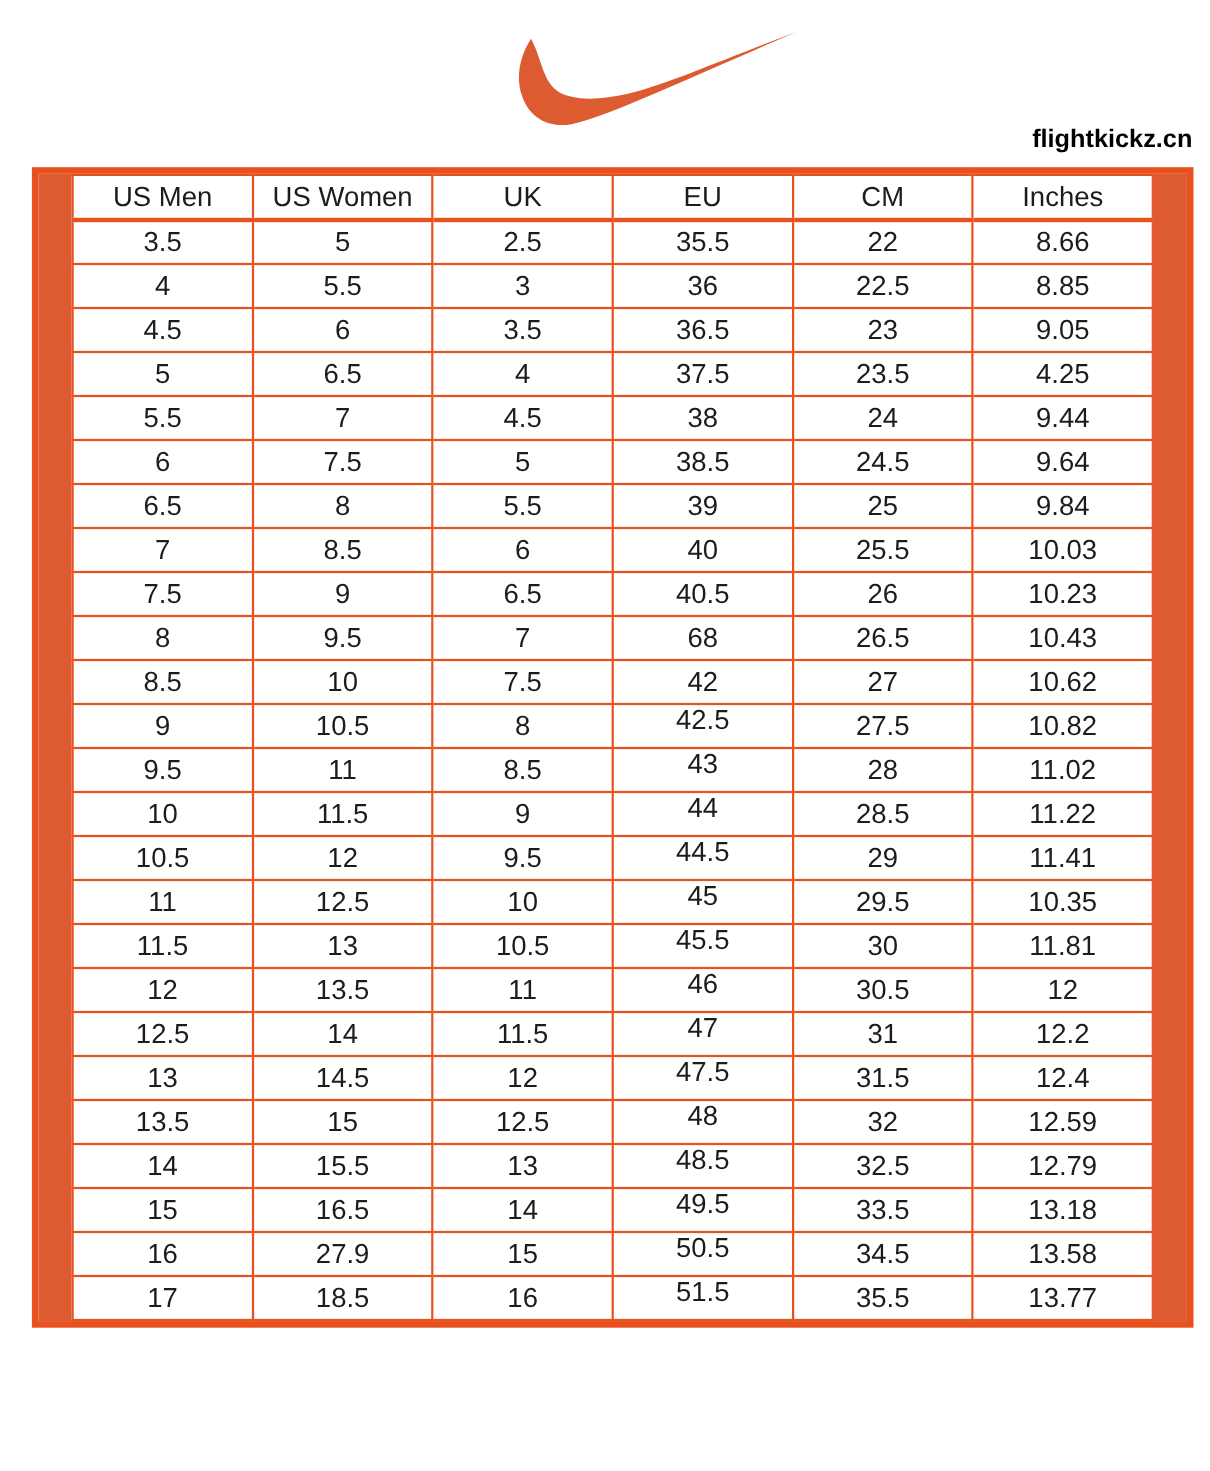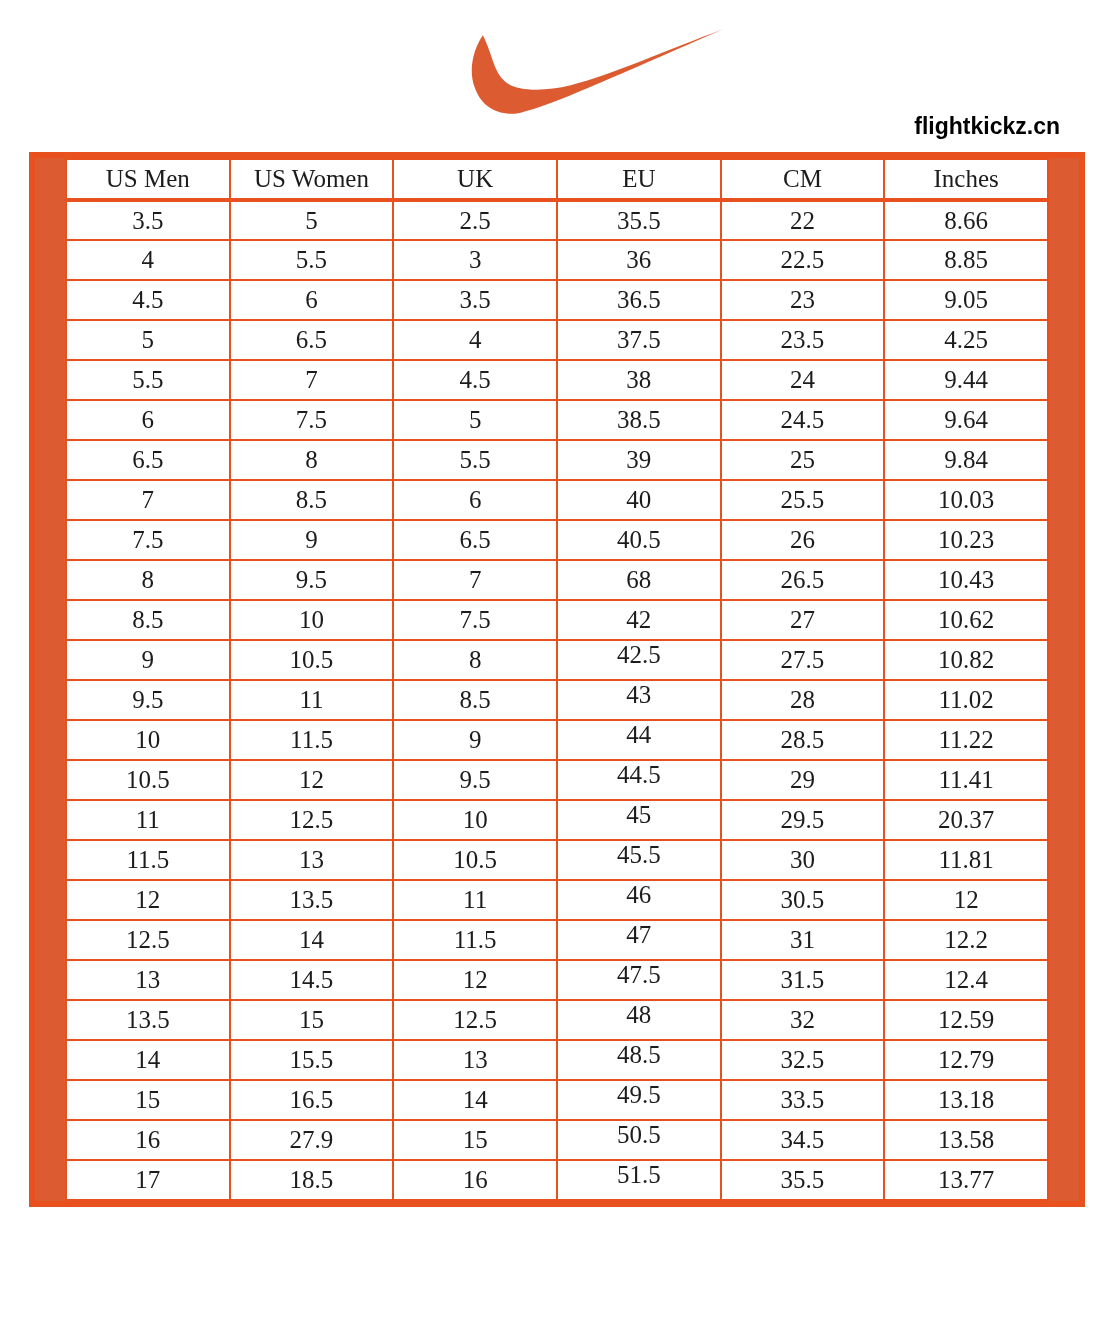--- a/index.html
+++ b/index.html
@@ -18,35 +18,34 @@
     position:absolute;
     left:448px;
     top:24px;
     width:276px;
     height:94px;
   }
   .logo-wrap svg{width:100%;height:100%;display:block;}
   .watermark{
     position:absolute;
     top:113px;
-    right:40px;
+    right:16px;
     font-size:23px;
     font-weight:600;
     letter-spacing:0px;
     color:#000000;
   }
   .table-frame{
     position:absolute;
     left:29px;
     top:152px;
     width:1056px;
     border:6px solid var(--grid);
     display:flex;
     background:#ffffff;
-    font-family:Liberation Serif, serif;
   }
   .side-strip{
     width:30px;
     flex:0 0 30px;
     background:var(--accent);
   }
   table.size-chart{
     flex:1 1 auto;
     border-collapse:collapse;
     table-layout:fixed;
@@ -226,21 +225,21 @@
           <td class="raised">44.5</td>
           <td>29</td>
           <td>11.41</td>
         </tr>
         <tr>
           <td>11</td>
           <td>12.5</td>
           <td>10</td>
           <td class="raised">45</td>
           <td>29.5</td>
-          <td>20.37</td>
+          <td>10.35</td>
         </tr>
         <tr>
           <td>11.5</td>
           <td>13</td>
           <td>10.5</td>
           <td class="raised">45.5</td>
           <td>30</td>
           <td>11.81</td>
         </tr>
         <tr>

